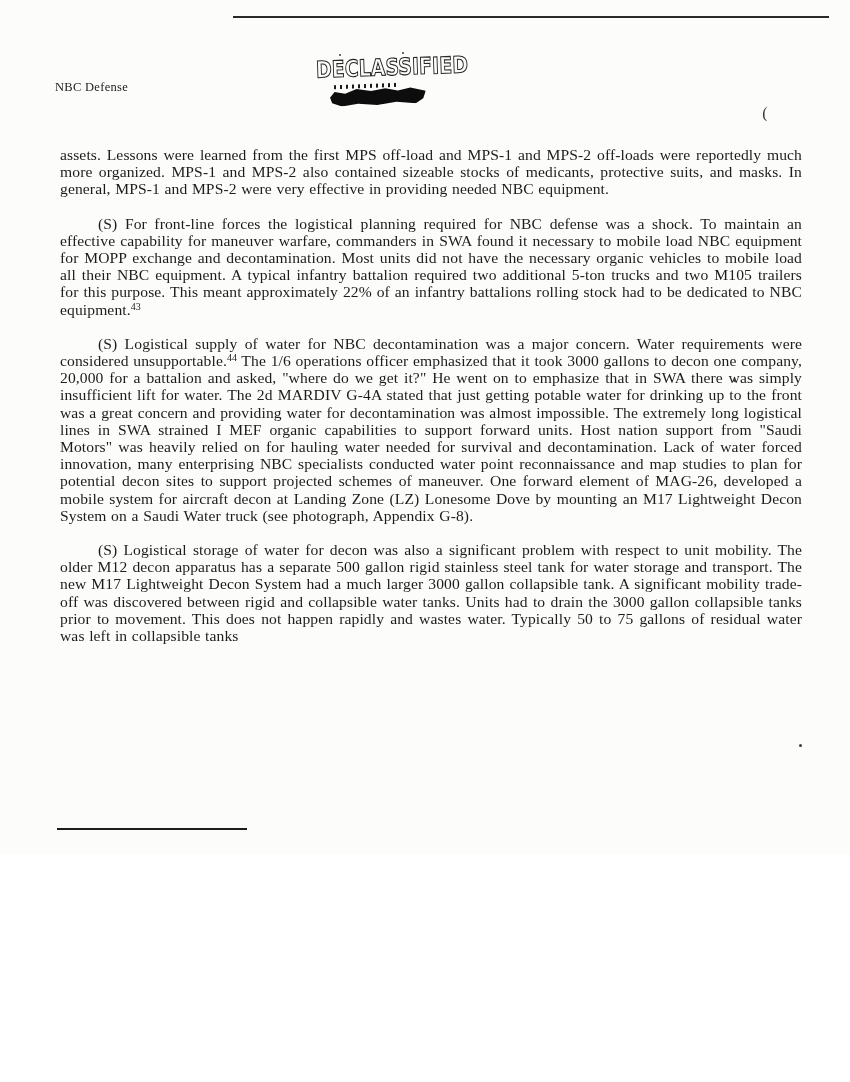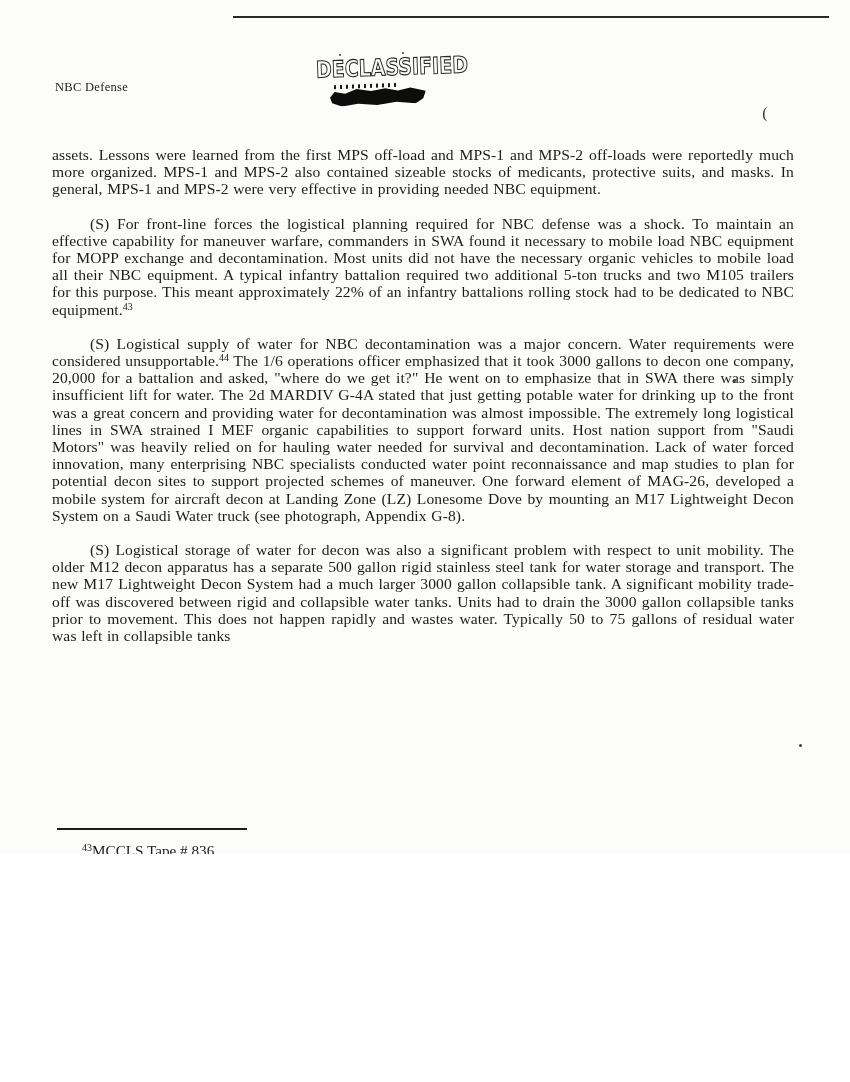--- a/index.html
+++ b/index.html
@@ -65,21 +65,21 @@
   .speckle-bottom { left: 342px; top: 893px; width: 80px; }
 
   .secret-fragment {
     position: absolute; left: 349px; top: 918px; z-index: 1;
     font-family: "DejaVu Sans", sans-serif;
     font-weight: 700; font-size: 14px; letter-spacing: 3px; color: #7f1d1d;
   }
 
   
   .body-text {
-    position: absolute; left: 52px; top: 146px; width: 742px;
+    position: absolute; left: 60px; top: 146px; width: 742px;
     font-size: 15.6px; line-height: 17.2px;
     text-align: justify;
     word-spacing: 0.6px; letter-spacing: 0.1px;
   }
   .para { margin: 0 0 17px 0; }
   .para.indent { text-indent: 38px; }
   sup.fn-ref {
     font-size: 10px; line-height: 0; vertical-align: 5px; letter-spacing: 0;
   }
 
@@ -140,21 +140,20 @@
 
     <p class="para indent"><span>(S) For front-line forces the logistical planning required for NBC defense was a shock.  To maintain an effective capability for maneuver warfare, commanders in SWA found it necessary to mobile load NBC equipment for MOPP exchange and decontamination.  Most units did not have the necessary organic vehicles to mobile load all their NBC equipment.  A typical infantry battalion required two additional 5-ton trucks and two M105 trailers for this purpose.  This meant approximately 22% of an infantry battalions rolling stock had to be dedicated to NBC equipment.</span><sup class="fn-ref">43</sup></p>
 
     <p class="para indent"><span>(S) Logistical supply of water for NBC decontamination was a major concern. Water requirements were considered unsupportable.</span><sup class="fn-ref">44</sup><span> The 1/6 operations officer emphasized that it took 3000 gallons to decon one company, 20,000 for a battalion and asked, "where do we get it?"  He went on to emphasize that in SWA there was simply insufficient lift for water.  The 2d MARDIV G-4A stated that just getting potable water for drinking up to the front was a great concern and providing water for decontamination was almost impossible.  The extremely long logistical lines in SWA strained I MEF organic capabilities to support forward units.  Host nation support from "Saudi Motors" was heavily relied on for hauling water needed for survival and decontamination.  Lack of water forced innovation, many enterprising NBC specialists conducted water point reconnaissance and map studies to plan for potential decon sites to support projected schemes of maneuver.  One forward element of MAG-26, developed a mobile system for aircraft decon at Landing Zone (LZ) Lonesome Dove by mounting an M17 Lightweight Decon System on a Saudi Water truck (see photograph, Appendix G-8).</span></p>
 
     <p class="para indent">(S) Logistical storage of water for decon was also a significant problem with respect to unit mobility.  The older M12 decon apparatus has a separate 500 gallon rigid stainless steel tank for water storage and transport.  The new M17 Lightweight Decon System had a much larger 3000 gallon collapsible tank.  A significant mobility trade-off was discovered between rigid and collapsible water tanks.  Units had to drain the 3000 gallon collapsible tanks prior to movement.  This does not happen rapidly and wastes water. Typically 50 to 75 gallons of residual water was left in collapsible tanks</p>
   </div>
 
   <div class="footnote-rule"></div>
 
-  <div class="footnote footnote-43"><sup class="fn-ref">43</sup><span>MCCLS Tape # 836</span></div>
 
   <div class="footnote footnote-44"><sup class="fn-ref">44</sup><span>Discussions with 2nd MARDIV G-4A, Capt Underwood, 18 March 91</span></div>
 
   <div class="speckle speckle-bottom"></div>
   <span class="secret-fragment">RET</span>
   <div class="redaction redaction-bottom"></div>
 
   <div class="stamp-bottom">
     <svg class="stamp-svg" width="156" height="32" viewBox="0 0 156 32">
       <text x="6" y="23" font-size="21" textLength="140" lengthAdjust="spacingAndGlyphs" fill="#fcfcfa" stroke="#262626" stroke-width="1.1">DECLASSIFIED</text>

